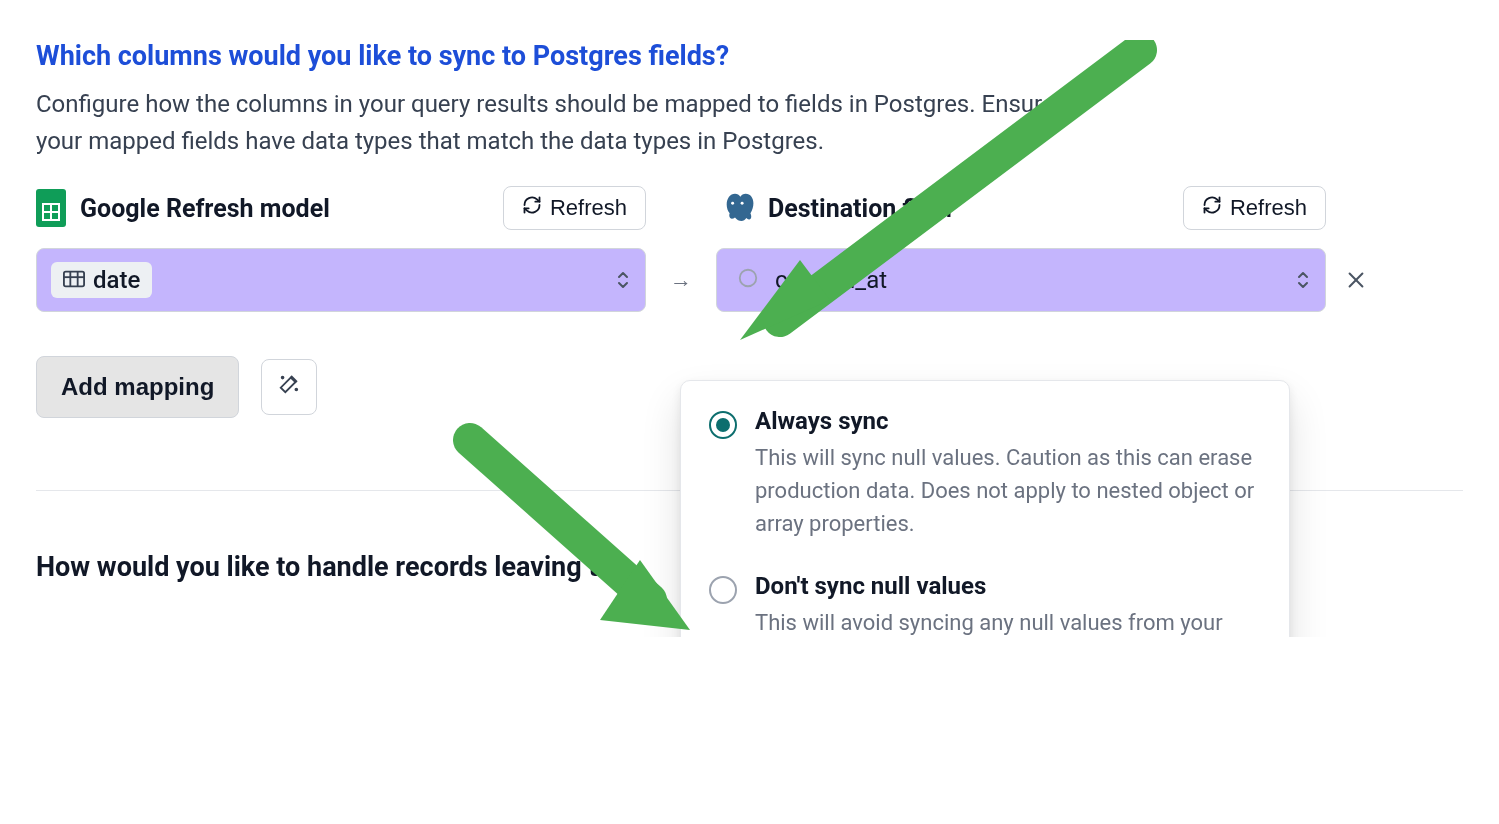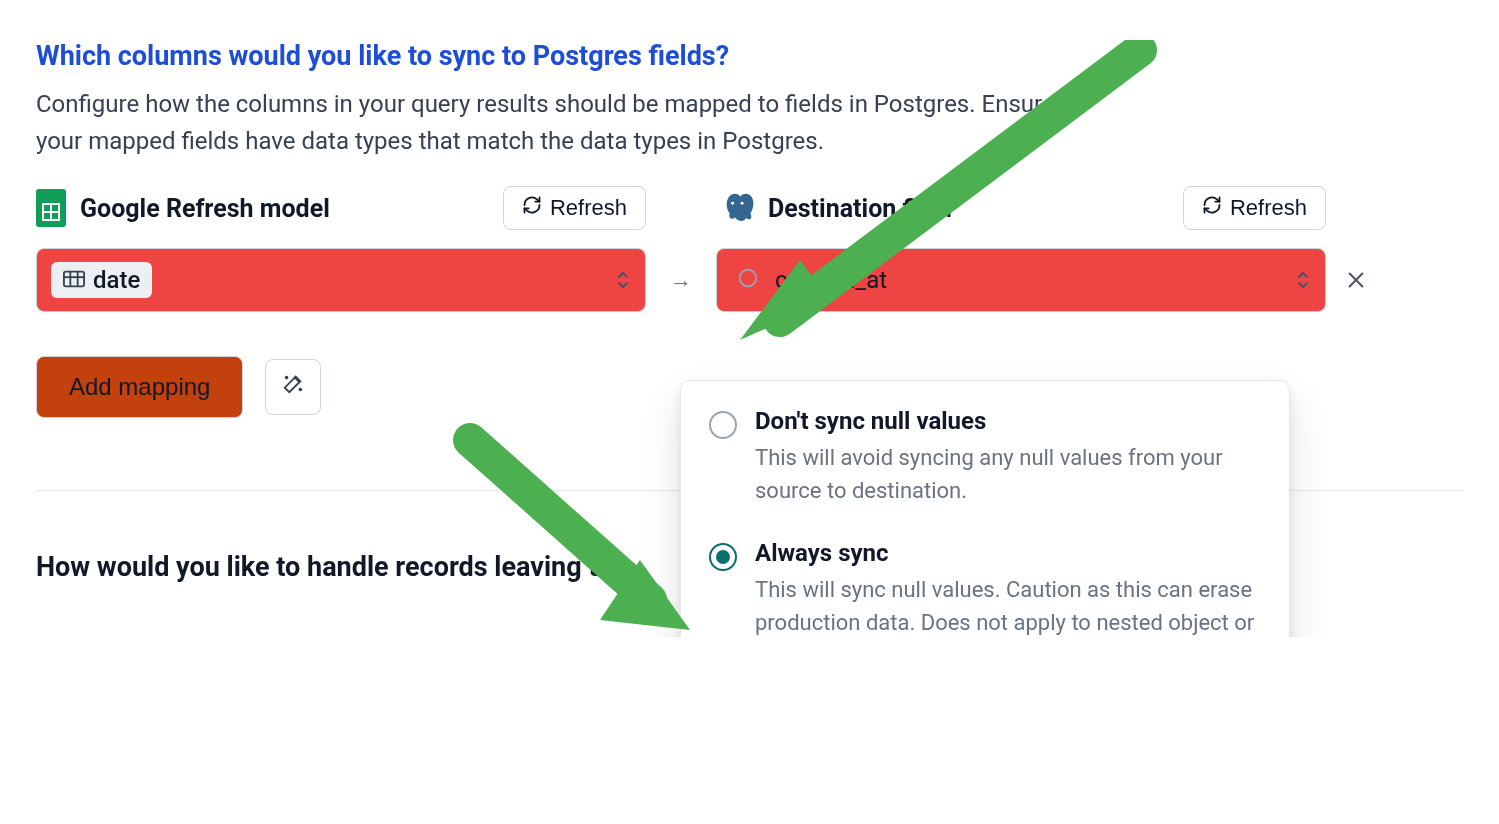--- a/index.html
+++ b/index.html
@@ -84,21 +84,21 @@
     width: 38px; height: 38px;
     border-radius: 6px;
     color: #336791;
   }
   .select-box {
     display:flex;
     align-items:center;
     justify-content:space-between;
     border:1.5px solid #d1d5db;
     border-radius:8px;
-    background:#ef4444;
+    background:#c4b5fd;
     height:64px;
     padding:16px 14px;
     cursor:pointer;
   }
   .select-left { display:flex; align-items:center; gap:10px; }
   .chip {
     display:inline-flex;
     align-items:center;
     gap:8px;
     background:#edf0f3;
@@ -140,26 +140,26 @@
     font-size:24px;
     cursor:pointer;
   }
   .actions-row {
     margin-top:44px;
     display:flex;
     gap:22px;
     align-items:center;
   }
   .add-mapping-btn {
-    background:#c2410c;
+    background:#e5e5e5;
     border:1.5px solid #d1d5db;
     border-radius:8px;
-    padding:16px 32px;
-    font-size:24px;
-    font-weight:400;
+    padding:16px 24px;
+    font-size:24px;
+    font-weight:700;
     color:#111827;
     cursor:pointer;
   }
   .wand-btn {
     background:#fff;
     border:1.5px solid #d1d5db;
     border-radius:8px;
     width:56px; height:56px;
     display:flex; align-items:center; justify-content:center;
     font-size:22px;
@@ -370,31 +370,31 @@
 </div>
 
 <hr class="divider">
 
 <div>
   <h2 class="heading2">How would you like to handle records leaving the</h2>
 </div>
 
 <div class="dropdown">
   <div class="option">
+    <div class="radio selected"></div>
+    <div class="option-body">
+      <div class="option-title">Always sync</div>
+      <div class="option-desc">This will sync null values. Caution as this can erase production data. Does not apply to nested object or array properties.</div>
+    </div>
+  </div>
+  <div class="option">
     <div class="radio"></div>
     <div class="option-body">
       <div class="option-title">Don't sync null values</div>
       <div class="option-desc">This will avoid syncing any null values from your source to destination.</div>
-    </div>
-  </div>
-  <div class="option">
-    <div class="radio selected"></div>
-    <div class="option-body">
-      <div class="option-title">Always sync</div>
-      <div class="option-desc">This will sync null values. Caution as this can erase production data. Does not apply to nested object or array properties.</div>
     </div>
   </div>
 </div>
 
 <svg class="anno-arrow" style="top:40px; left:720px;" width="440" height="320" viewBox="0 0 440 320">
   <defs>
       <marker id="ahead1" markerWidth="10" markerHeight="10" refX="5" refY="5" orient="auto">
         <path d="M0 0 L10 5 L0 10 z" fill="#4caf50"></path>
       </marker>
     </defs>

